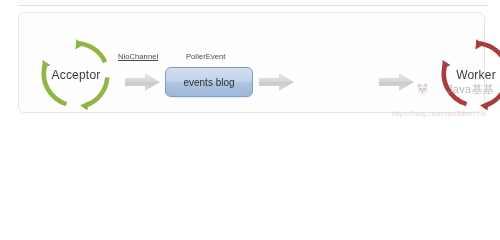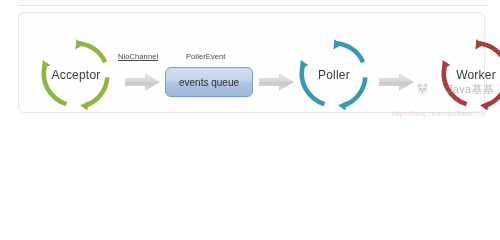--- a/index.html
+++ b/index.html
@@ -193,52 +193,37 @@
             <stop offset="100%" stop-color="#dcdcdc"></stop>
           </linearGradient>
         </defs>
         <path d="M 0 6 L 20 6 L 20 1 L 35 10 L 20 19 L 20 14 L 0 14 Z" fill="url(#ag1)"></path>
       </svg>
     </div>
 
     <div class="caption" id="caption-pollerevent">PollerEvent</div>
 
     <div class="queue-box">
-      <span class="queue-box-label">events queue</span>
+      <span class="queue-box-label">events blog</span>
     </div>
 
     <div class="block-arrow" id="arrow-2">
       <svg viewBox="0 0 36 20" aria-hidden="true">
         <defs>
           <linearGradient id="ag2" x1="0" y1="0" x2="0" y2="1">
             <stop offset="0%" stop-color="#e9e9e9"></stop>
             <stop offset="48%" stop-color="#d6d6d6"></stop>
             <stop offset="52%" stop-color="#c9c9c9"></stop>
             <stop offset="100%" stop-color="#dcdcdc"></stop>
           </linearGradient>
         </defs>
         <path d="M 0 6 L 20 6 L 20 1 L 35 10 L 20 19 L 20 14 L 0 14 Z" fill="url(#ag2)"></path>
       </svg>
     </div>
 
-    <div class="node" id="node-poller">
-      <svg viewBox="0 0 74 74" aria-hidden="true">
-        <g fill="none" stroke="#3499b8" stroke-width="4.6" stroke-linecap="butt">
-          <path d="M 37 5.2 A 31.8 31.8 0 0 1 66.1 24.2"></path>
-          <path d="M 68.3 39.4 A 31.8 31.8 0 0 1 46.9 67.3"></path>
-          <path d="M 27.5 66.1 A 31.8 31.8 0 0 1 6.2 26.4"></path>
-        </g>
-        <g fill="#3499b8">
-          <path d="M 37.4 1.0 L 44.2 7.1 L 36.4 11.6 Z"></path>
-          <path d="M 49.6 63.4 L 48.4 72.4 L 41.0 67.2 Z"></path>
-          <path d="M 3.6 22.0 L 11.3 26.9 L 3.3 31.2 Z"></path>
-        </g>
-      </svg>
-      <div class="node-label">Poller</div>
-    </div>
 
     <div class="block-arrow" id="arrow-3">
       <svg viewBox="0 0 36 20" aria-hidden="true">
         <defs>
           <linearGradient id="ag3" x1="0" y1="0" x2="0" y2="1">
             <stop offset="0%" stop-color="#e9e9e9"></stop>
             <stop offset="48%" stop-color="#d6d6d6"></stop>
             <stop offset="52%" stop-color="#c9c9c9"></stop>
             <stop offset="100%" stop-color="#dcdcdc"></stop>
           </linearGradient>

